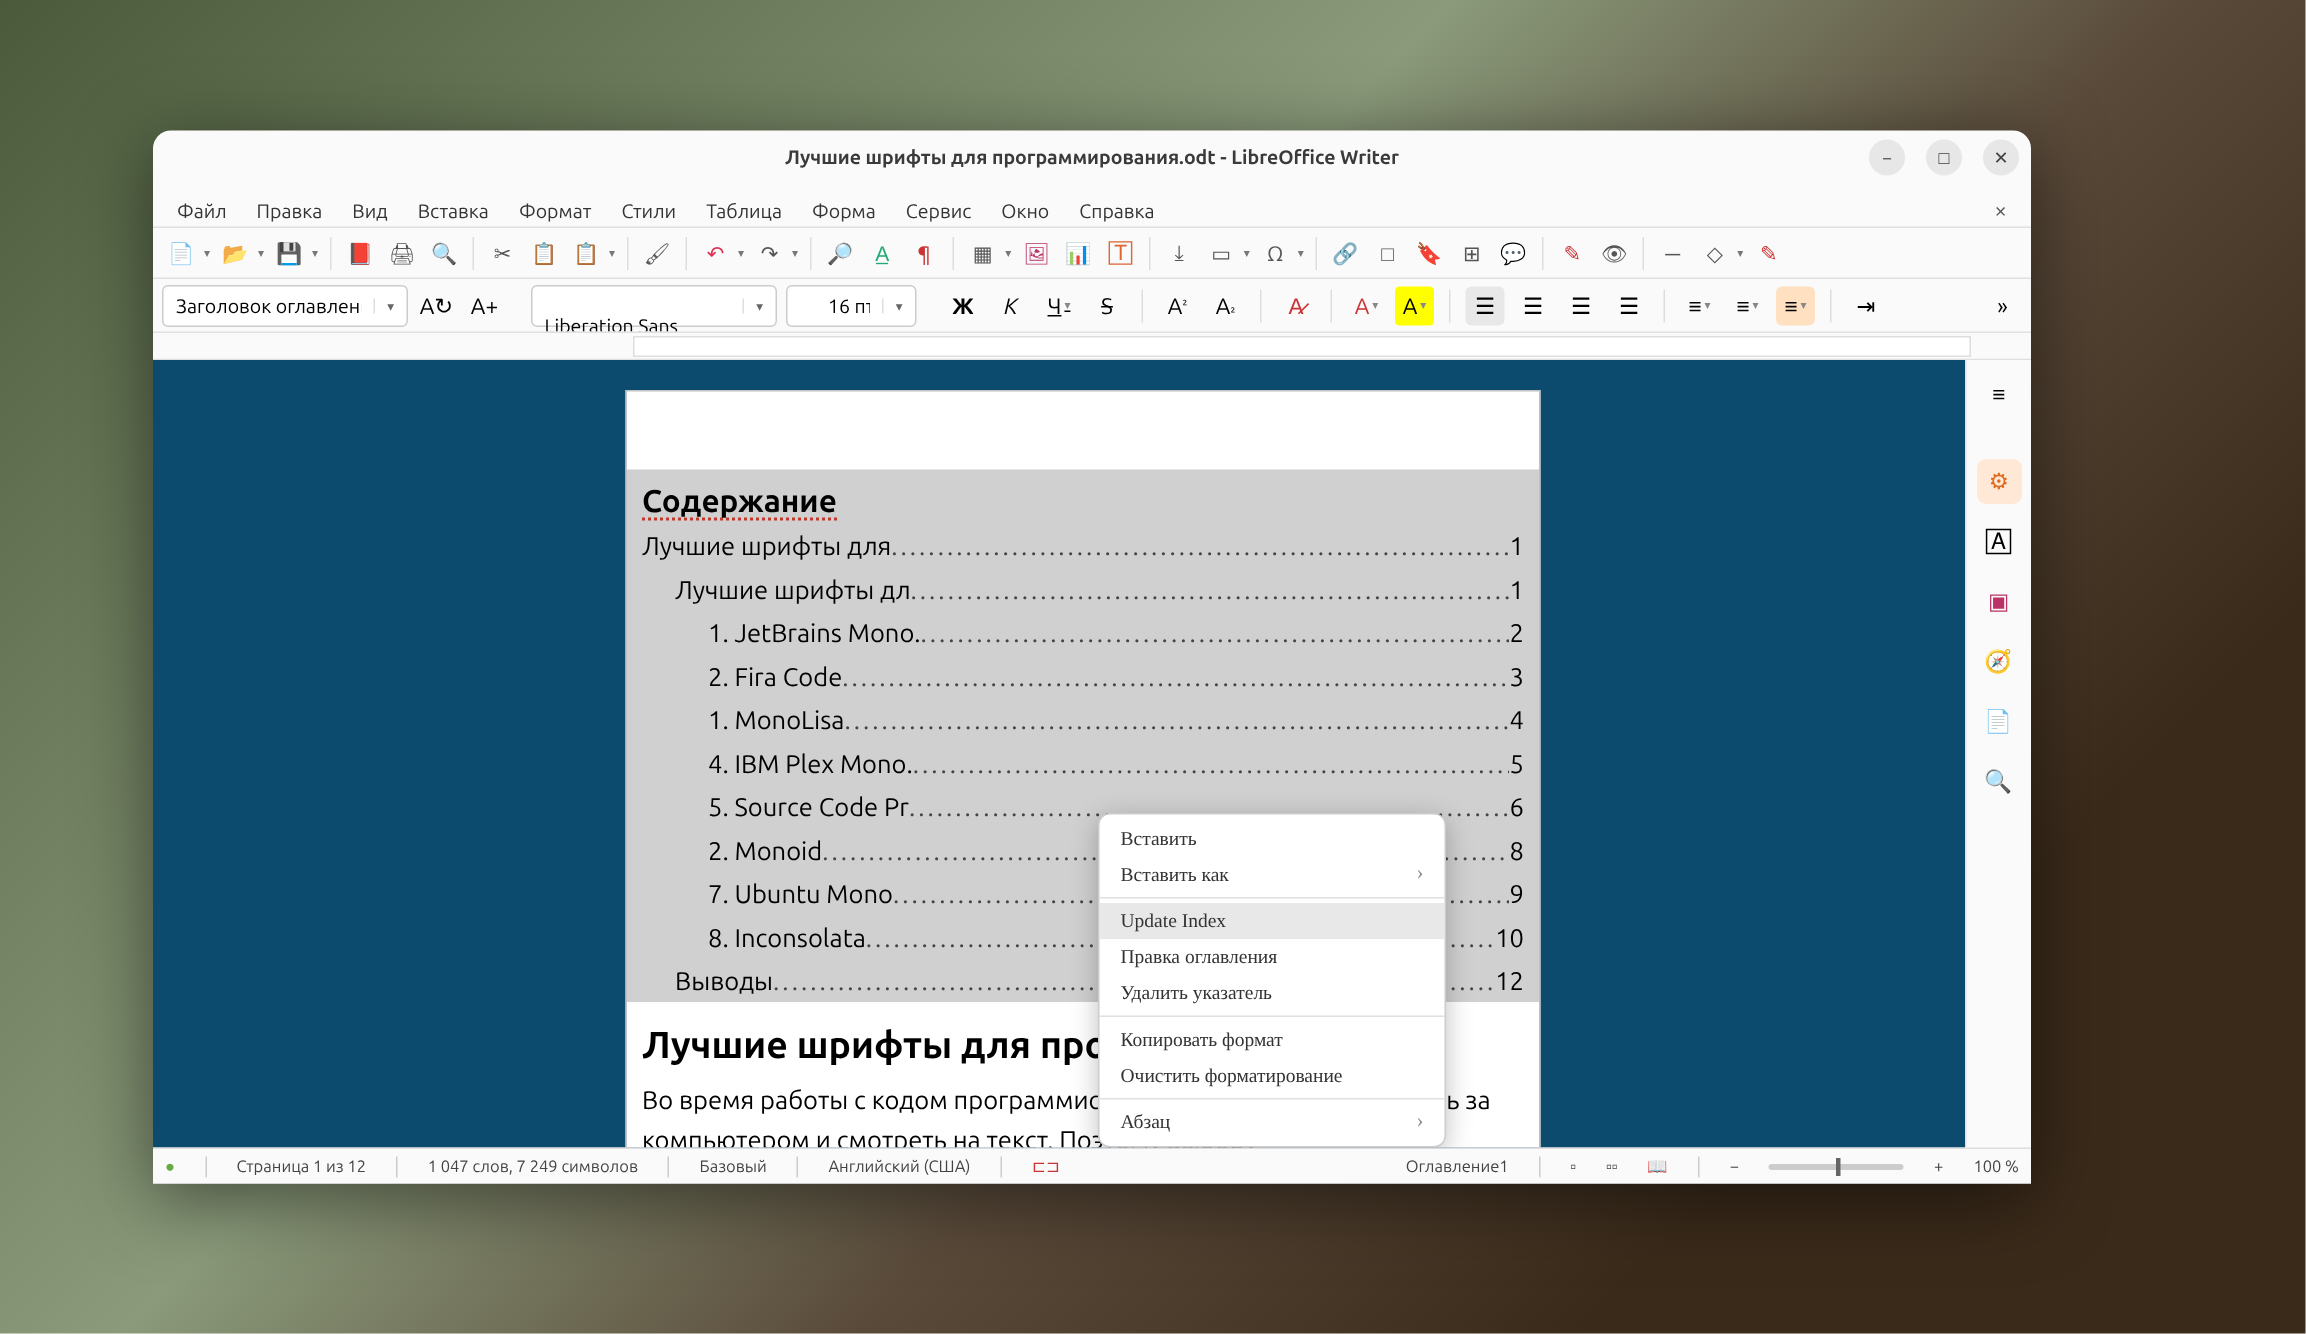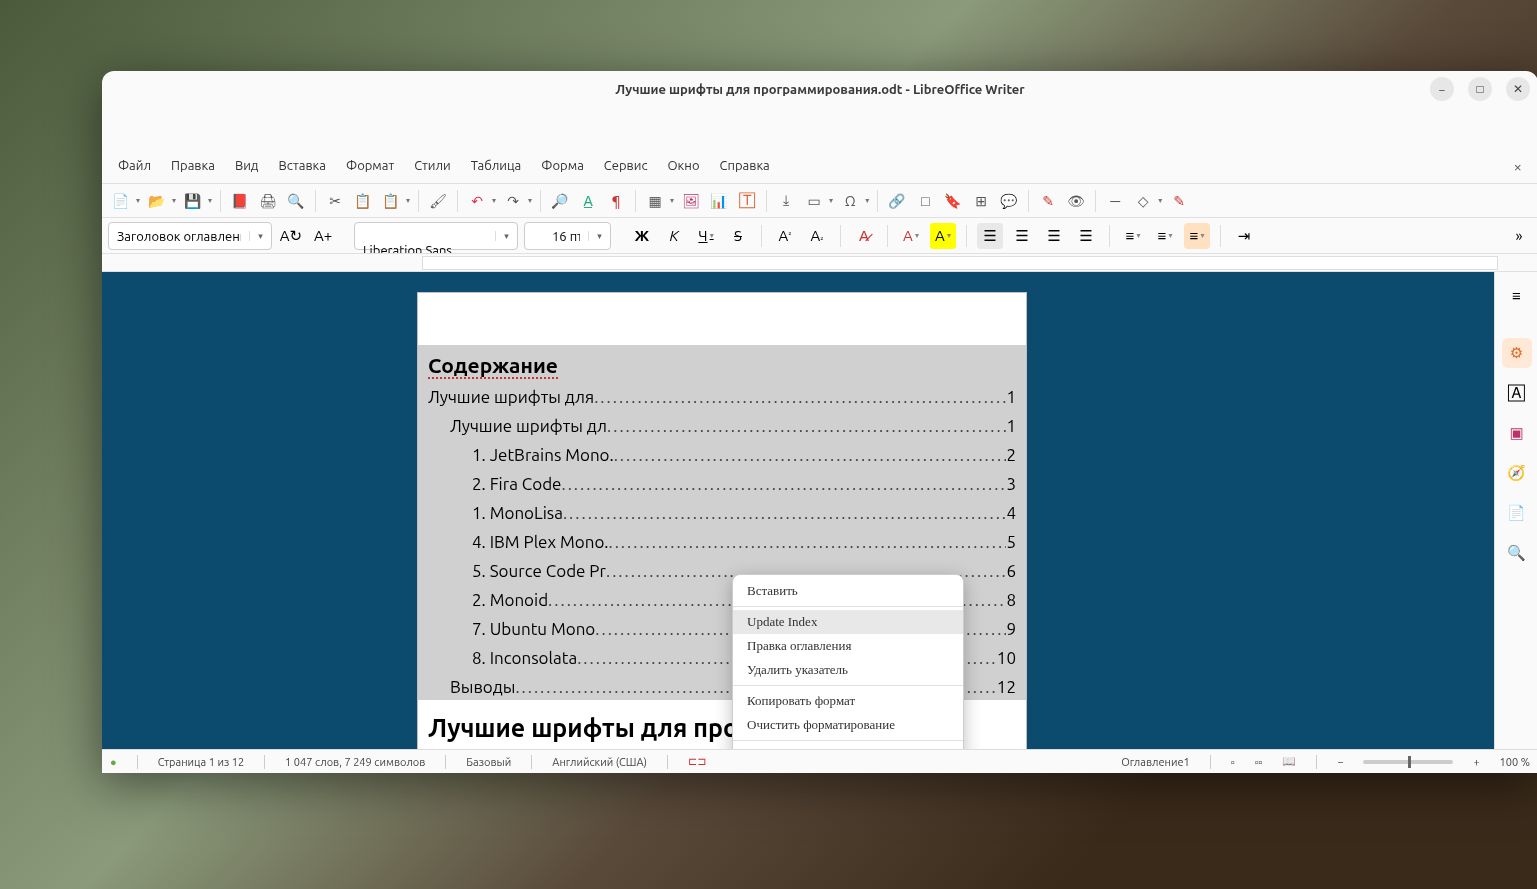--- a/index.html
+++ b/index.html
@@ -3,38 +3,38 @@
 <meta charset="utf-8">
 <style>
 * { box-sizing: border-box; margin: 0; padding: 0; font-family: "Ubuntu", "Cantarell", sans-serif; }
 body {
   width: 1537px; height: 889px;
   background: linear-gradient(135deg, #4a5a3a 0%, #6b7a5a 20%, #8a9a7a 40%, #5a4a3a 60%, #3a2a1a 80%);
   position: relative; overflow: hidden;
 }
 .desktop-bg { position: absolute; inset: 0; filter: blur(12px); }
 .window {
-  position: absolute; left: 102px; top: 71px; width: 1436px; height: 702px;
+  position: absolute; left: 102px; top: 87px; width: 1252px; height: 702px;
   background: #fafafa; border-radius: 12px 12px 0 0;
   box-shadow: 0 10px 50px rgba(0,0,0,0.5);
   display: flex; flex-direction: column;
 }
 .titlebar {
   height: 36px; display: flex; align-items: center; justify-content: center;
   position: relative; font-size: 13px; font-weight: 600; color: #3a3a3a;
 }
 .title-controls { position: absolute; right: 8px; display: flex; gap: 14px; }
 .title-controls button {
   width: 24px; height: 24px; border-radius: 50%; border: none;
   background: #e7e7e7; display: flex; align-items: center; justify-content: center;
   cursor: pointer; font-size: 12px; color: #444;
 }
 .menubar {
-  height: 28px; display: flex; align-items: flex-start; padding: 0 8px; gap: 4px;
-  font-size: 13px; color: #333; margin-top: 48px;
+  height: 28px; display: flex; align-items: flex-end; padding: 0 8px; gap: 4px;
+  font-size: 13px; color: #333;
 }
 .menubar span { padding: 3px 8px; cursor: pointer; }
 .menubar-close { margin-left: auto; font-size: 15px; padding: 0 6px; cursor: pointer; color: #555; }
 .toolbar {
   height: 34px; display: flex; align-items: center; padding: 0 6px; gap: 2px;
   border-top: 1px solid #e0e0e0;
 }
 .tb-btn {
   width: 26px; height: 26px; display: flex; align-items: center; justify-content: center;
   border-radius: 4px; cursor: pointer; font-size: 14px; color: #555;
@@ -329,20 +329,21 @@
                 <span class="pg">12</span>
               </div>
             </div>
         </div>
         <div class="doc-h1">Лучшие шрифты для программирования</div>
         <div class="doc-p">Во время работы с кодом программисту приходится подолгу сидеть за компьютером и смотреть на текст. Поэтому выбору</div>
       </div>
 
       <div class="context-menu" id="ctx-menu">
           <div class="cm-item">Вставить</div>
+          <div class="cm-item cm-sub">Вставить как</div>
           <div class="cm-sep"></div>
           <div class="cm-item cm-hover">Update Index</div>
           <div class="cm-item">Правка оглавления</div>
           <div class="cm-item">Удалить указатель</div>
           <div class="cm-sep"></div>
           <div class="cm-item">Копировать формат</div>
           <div class="cm-item">Очистить форматирование</div>
           <div class="cm-sep"></div>
           <div class="cm-item cm-sub">Абзац</div>
         </div>

